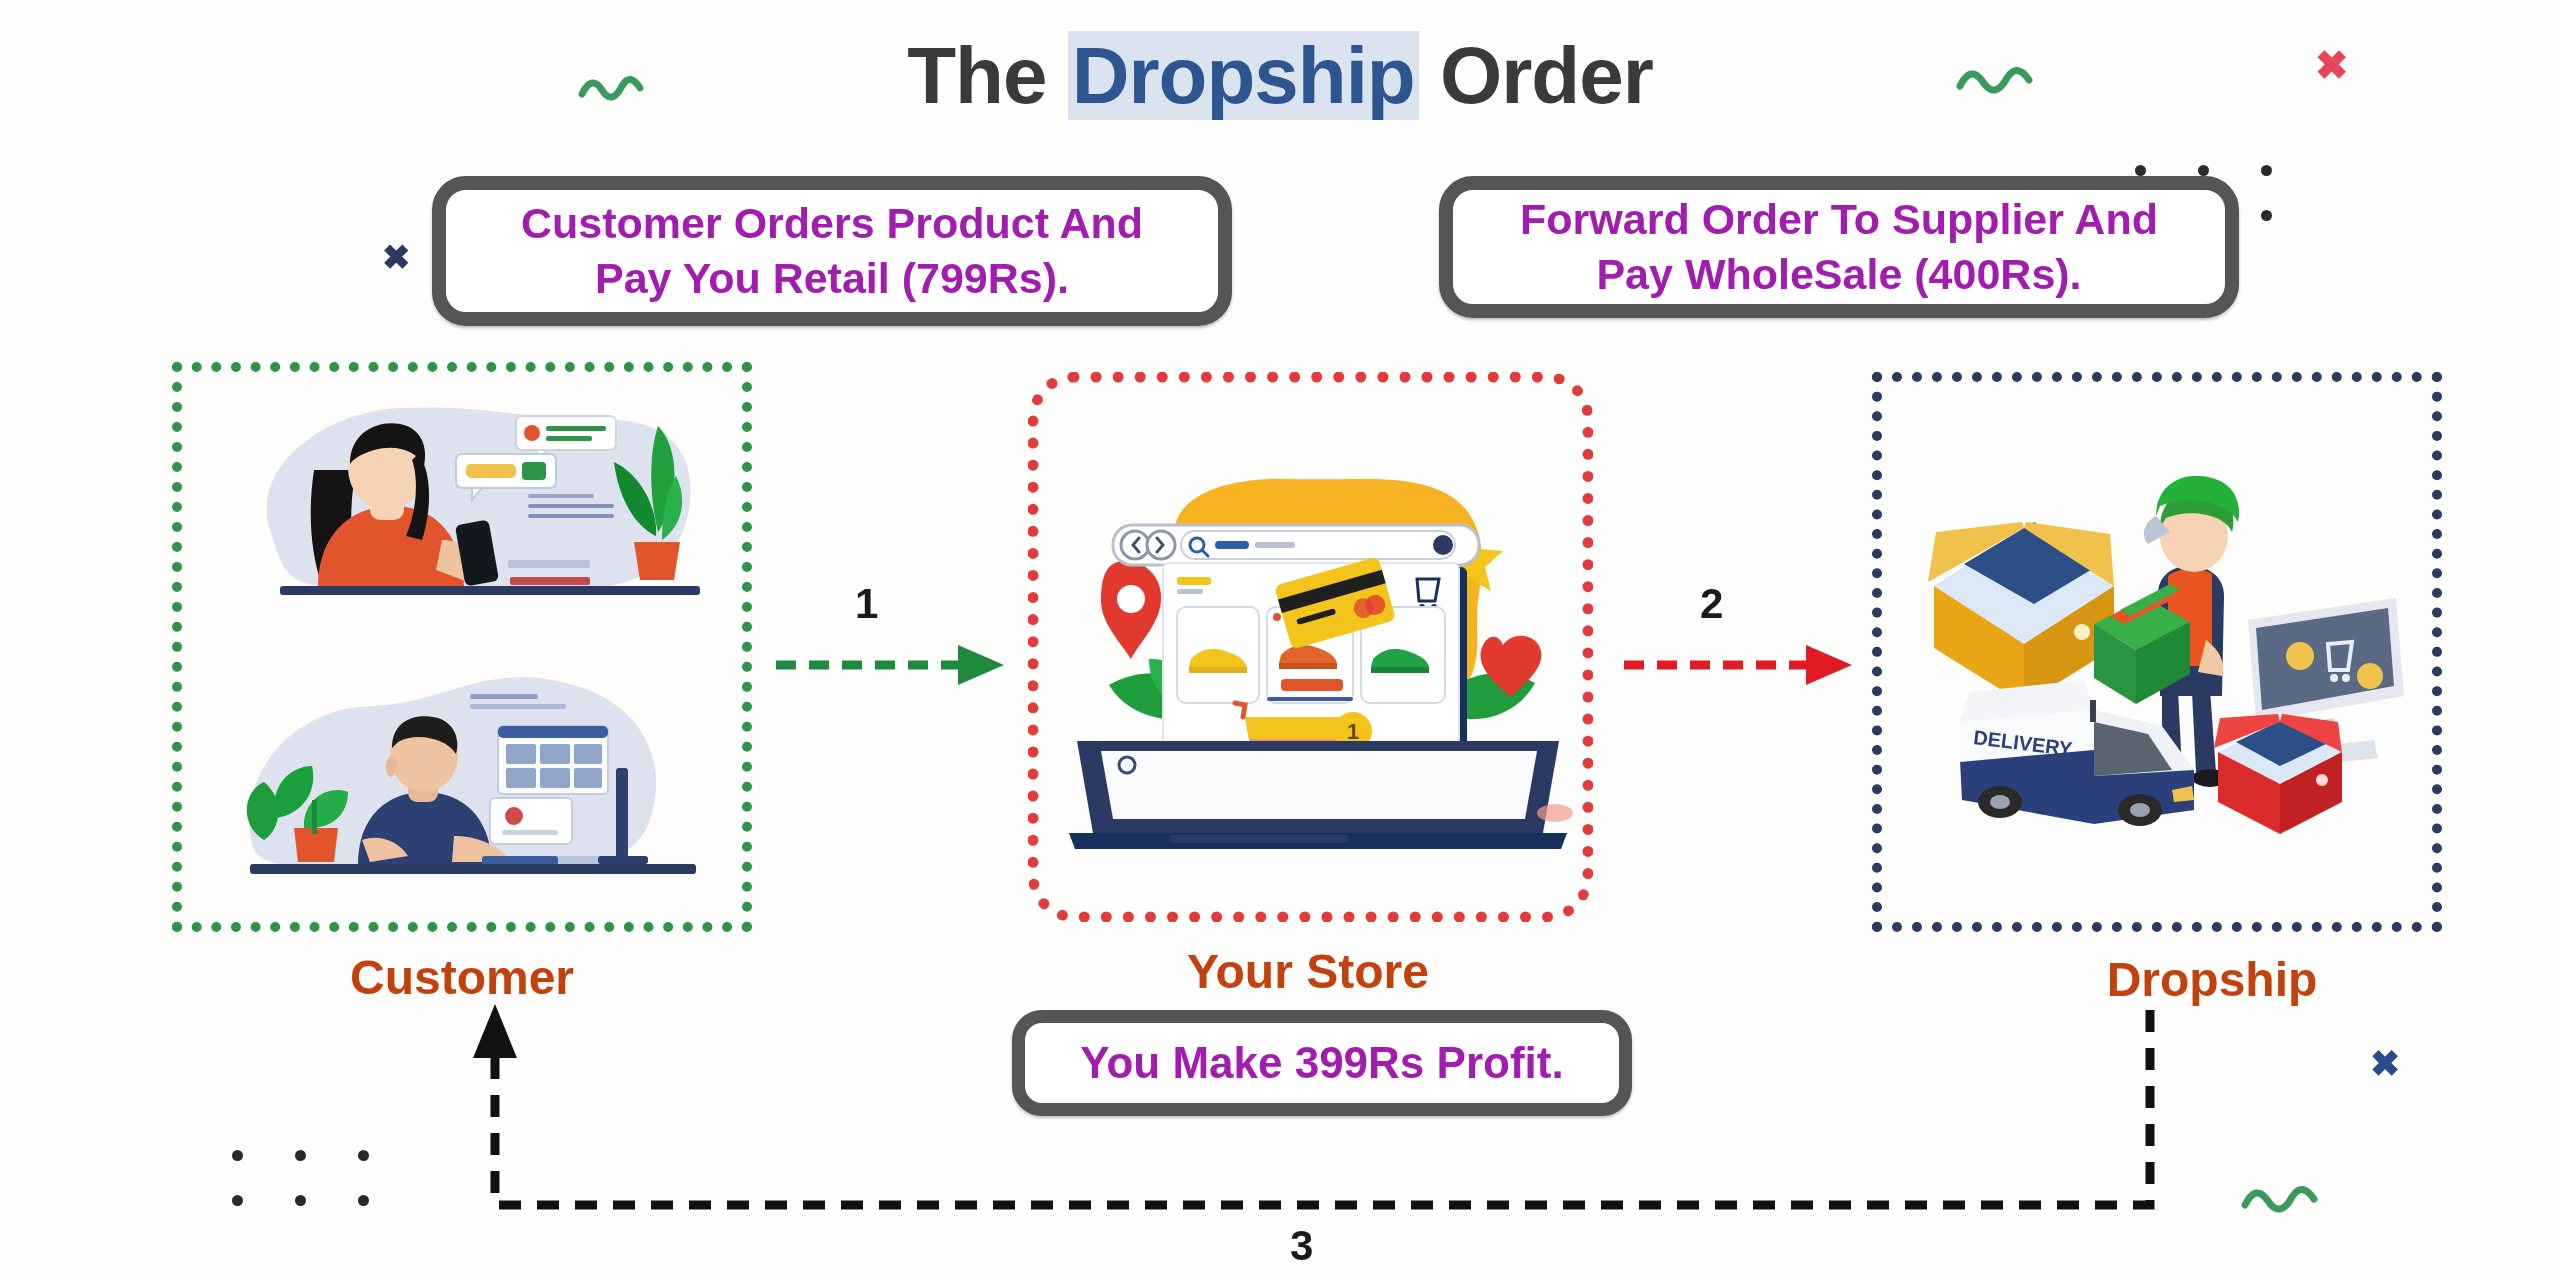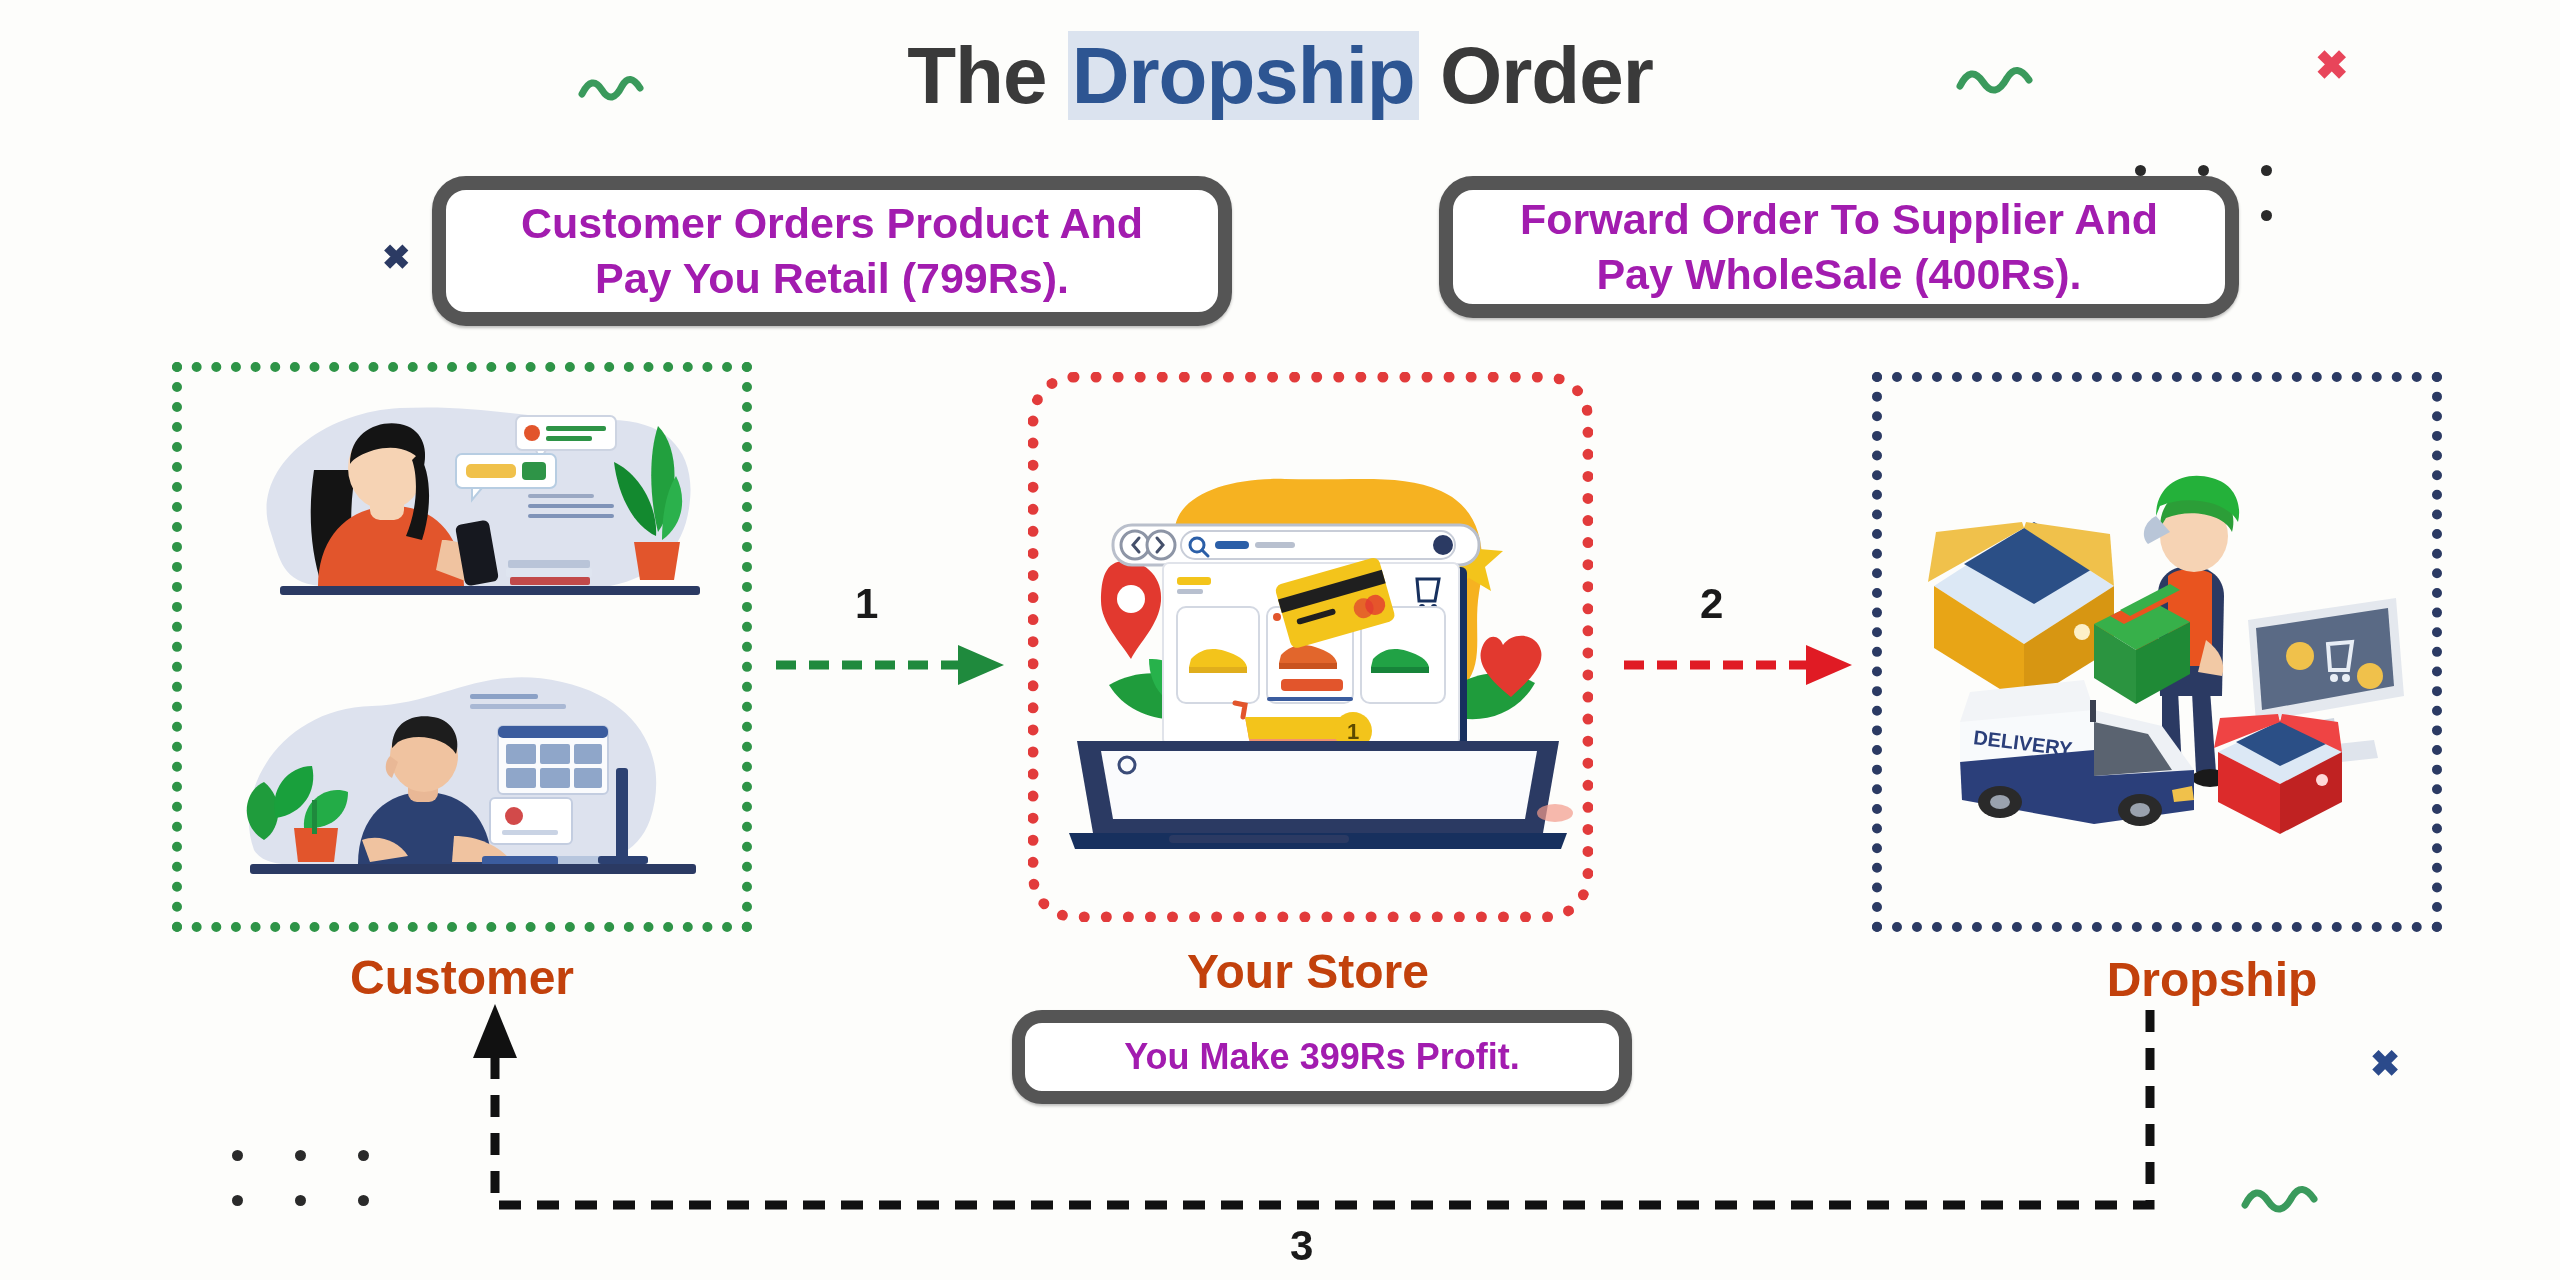--- a/index.html
+++ b/index.html
@@ -34,21 +34,21 @@
     display:flex;align-items:center;justify-content:center;
     text-align:center;
     font-weight:bold;
     color:#a21caf;
     line-height:1.28;
     font-stretch:condensed;
     box-shadow:0 2px 3px rgba(0,0,0,.25);
   }
   #callout-customer{left:432px;top:176px;width:800px;height:150px;font-size:43px;padding:0 26px;}
   #callout-supplier{left:1392px;top:176px;width:800px;height:142px;font-size:43px;padding:0 18px;margin-left:47px;}
-  #callout-profit{left:1012px;top:1010px;width:620px;height:94px;font-size:36px;border-width:13px;border-radius:30px;}
+  #callout-profit{left:1012px;top:1010px;width:620px;height:106px;font-size:44px;border-width:13px;border-radius:30px;}
 
   
   .panel{position:absolute;box-sizing:border-box;background:transparent;}
   #panel-customer{left:172px;top:362px;width:580px;height:570px;border:10px dotted #2e9447;}
   #panel-store{left:1028px;top:372px;width:565px;height:550px;border:11px dotted #e23b3b;border-radius:46px;}
   #panel-supplier{left:1872px;top:372px;width:570px;height:560px;border:10px dotted #2b3a63;}
 
   .panel-label{
     position:absolute;text-align:center;width:600px;
     font-size:48px;font-weight:bold;color:#c2410c;

